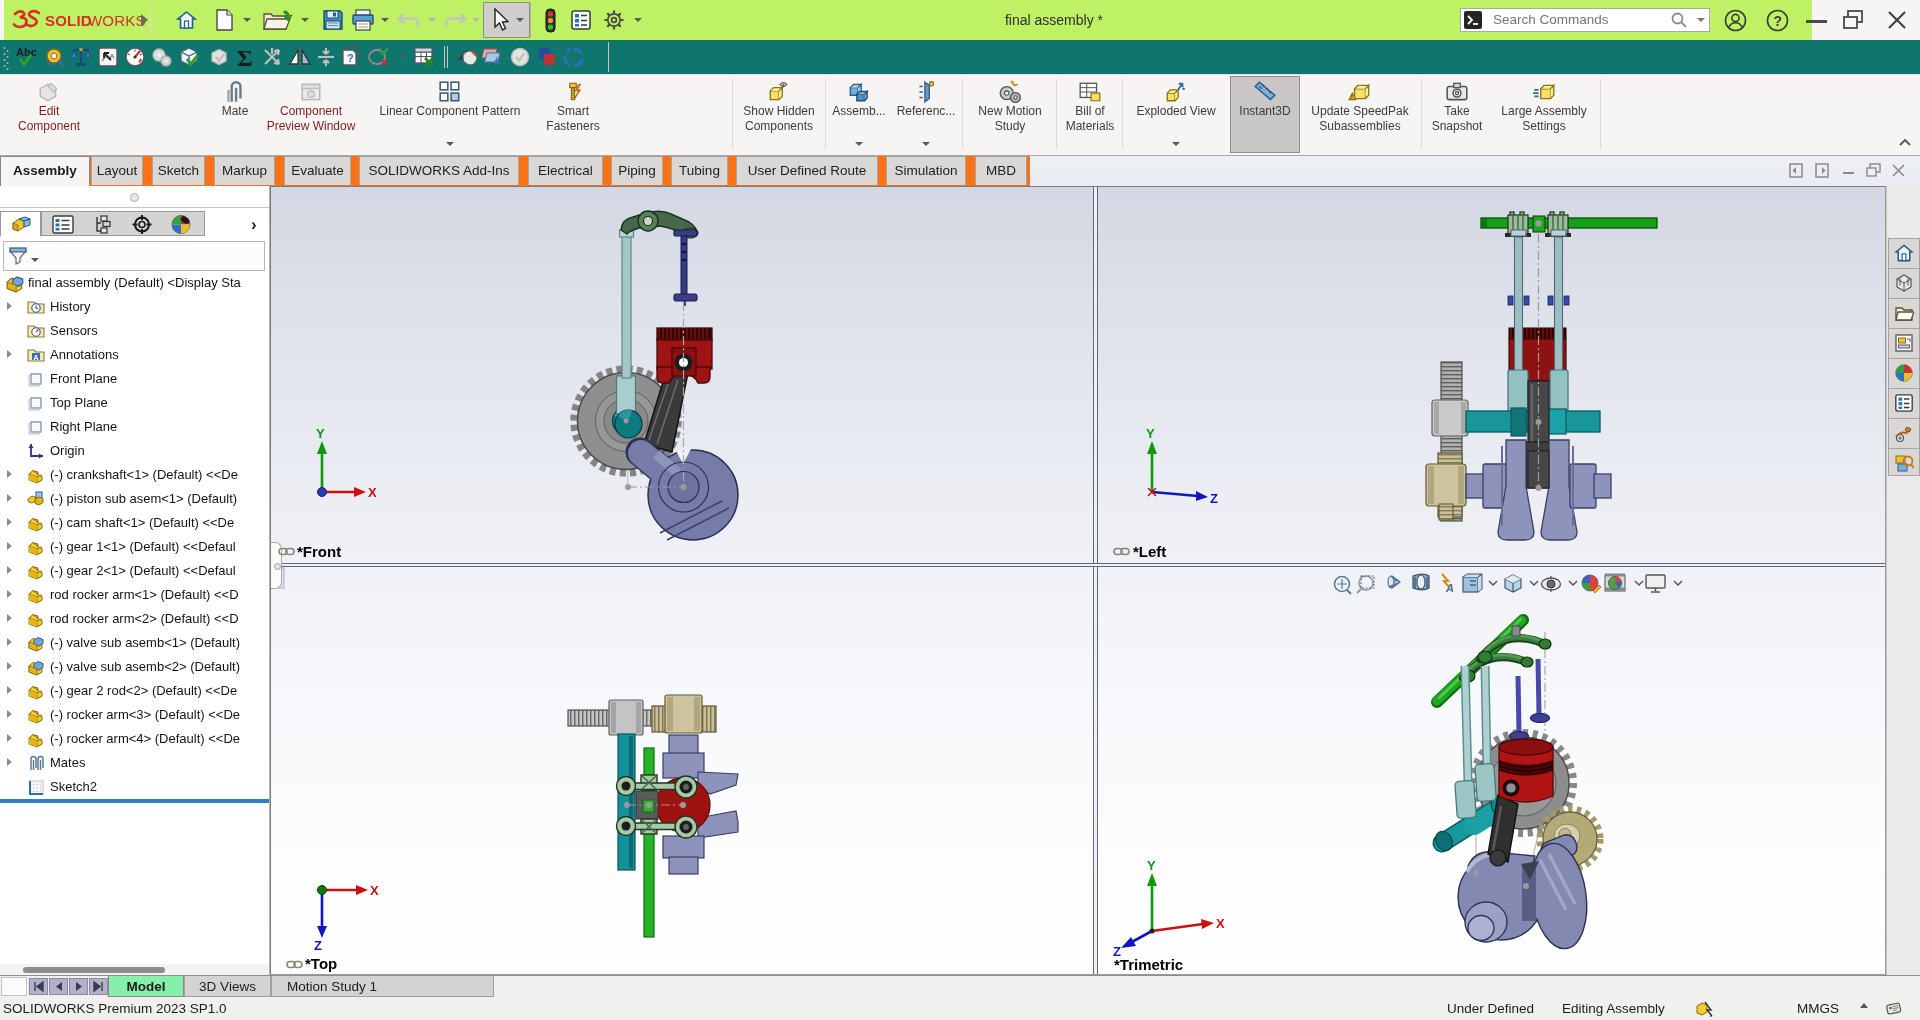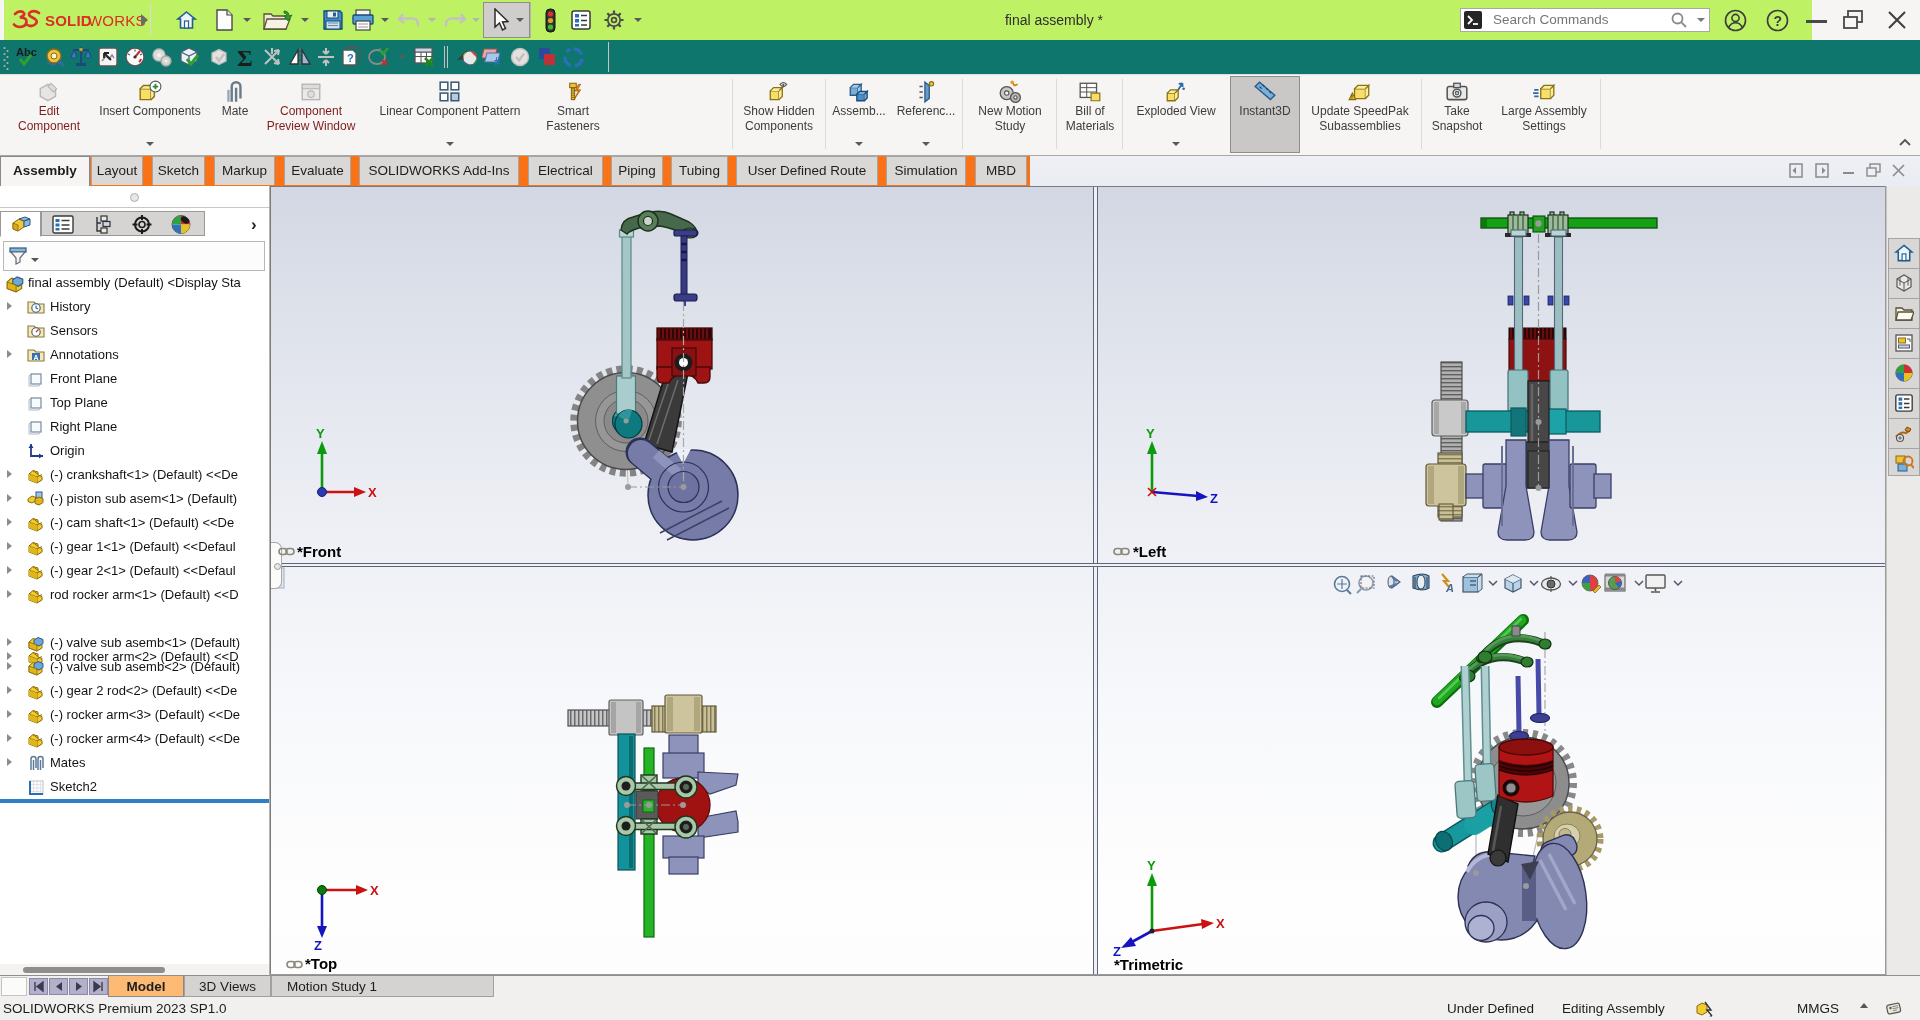--- a/index.html
+++ b/index.html
@@ -314,26 +314,20 @@
         <path d="M4.5 6 a8.5 8.5 0 0 1 4 -2.7"></path>
       </g>
     </svg>
   <div class="abs" style="left:608px;top:2px;width:1px;height:30px;background:#c5c4c2;"></div>
 </div>
 <div id="ribbon">
   <div class="rbtn dis" style="left:9px;width:80px;"><svg class="ric" viewBox="0 0 22 22">
         <path d="M3 8 L10 4 L17 8 L17 15 L10 19 L3 15 Z" fill="#e6e5e3" stroke="#b8b7b5" stroke-width="1.3"></path>
         <path d="M13 3 l5 5 l-3 3 l-5 -5 z" fill="#dddcda" stroke="#b8b7b5"></path>
       </svg>Edit<br>Component</div>
-  <div class="rbtn" style="left:91px;width:118px;"><svg class="ric" viewBox="0 0 22 22">
-        <path d="M2 8 h10 v10 h-10 z" fill="#f7df6a" stroke="#8a7410" stroke-width="1.3"></path>
-        <path d="M2 8 l3 -3 h10 l-3 3 M12 8 l3 -3 v10 l-3 3" fill="#fbeca0" stroke="#8a7410" stroke-width="1.3"></path>
-        <circle cx="16" cy="6" r="5" fill="#fff" stroke="#555"></circle>
-        <path d="M16 3.5 v5 M13.5 6 h5" stroke="#2a8a2a" stroke-width="1.6"></path>
-      </svg>Insert Components<div class="caret" style="margin-top:3px;"></div></div>
   <div class="rbtn" style="left:211px;width:48px;"><svg class="ric" viewBox="0 0 22 22">
         <path d="M8 20 V6 a4 4 0 0 1 8 0 v11 M12 20 V7" fill="none" stroke="#6a7a88" stroke-width="2.2"></path>
         <path d="M5 20 V9" stroke="#9aa8b4" stroke-width="2.2"></path>
       </svg>Mate</div>
   <div class="rbtn dis" style="left:259px;width:104px;"><svg class="ric" viewBox="0 0 22 22">
         <rect x="3" y="4" width="16" height="14" fill="#eceae8" stroke="#b8b7b5" stroke-width="1.3"></rect>
         <rect x="3" y="4" width="16" height="4" fill="#dddcda" stroke="#b8b7b5"></rect>
         <circle cx="11" cy="13" r="3" fill="#e0dedc" stroke="#b8b7b5"></circle>
       </svg>Component<br>Preview Window</div>
   <div class="rbtn" style="left:365px;width:170px;"><svg class="ric" viewBox="0 0 22 22">
@@ -1066,21 +1060,21 @@
     </div>
   <div class="trow" style="top:397px;">
       <div class="ar"></div>
       <svg class="ic" viewBox="0 0 18 18">
         <path d="M2 8 l4 -3.5 5 1.5 0 3 4 1.5 0 3.5 -5 3 -8 -3 z" fill="#f2cb2e" stroke="#8a6a10" stroke-width="1"></path>
         <path d="M2 8 l8 3 5 -2.5 M10 11 l0 6 M6 4.5 l5 4" fill="none" stroke="#8a6a10" stroke-width="1"></path>
         <path d="M2 8 l0 6 8 3 0 -6 z" fill="#e0b518"></path>
       </svg>
       <div class="tx">rod rocker arm&lt;1&gt; (Default) &lt;&lt;D</div>
     </div>
-  <div class="trow" style="top:421px;margin-top:38px;">
+  <div class="trow" style="top:421px;">
       <div class="ar"></div>
       <svg class="ic" viewBox="0 0 18 18">
         <path d="M2 8 l4 -3.5 5 1.5 0 3 4 1.5 0 3.5 -5 3 -8 -3 z" fill="#f2cb2e" stroke="#8a6a10" stroke-width="1"></path>
         <path d="M2 8 l8 3 5 -2.5 M10 11 l0 6 M6 4.5 l5 4" fill="none" stroke="#8a6a10" stroke-width="1"></path>
         <path d="M2 8 l0 6 8 3 0 -6 z" fill="#e0b518"></path>
       </svg>
       <div class="tx">rod rocker arm&lt;2&gt; (Default) &lt;&lt;D</div>
     </div>
   <div class="trow" style="top:445px;">
       <div class="ar"></div>
@@ -1164,21 +1158,21 @@
   <div class="abs" style="left:69px;top:2px;width:19px;height:17px;background:#b2b1c9;border:1px solid #8a89a8;">
       <svg width="17" height="15" viewBox="0 0 17 15">
         <path d="M6 3 L12 7.5 L6 12 Z" fill="#3a3a52"></path>
       </svg>
     </div>
   <div class="abs" style="left:89px;top:2px;width:19px;height:17px;background:#b2b1c9;border:1px solid #8a89a8;">
       <svg width="17" height="15" viewBox="0 0 17 15">
         <path d="M12 3 v9 M4 3 L10 7.5 L4 12 Z" fill="#3a3a52" stroke="#3a3a52" stroke-width="1.4"></path>
       </svg>
     </div>
-  <div class="btab" style="left:108px;width:76px;background:#fdba74;font-weight:bold;border-color:#8a8988;">Model</div>
+  <div class="btab" style="left:108px;width:76px;background:#86efac;font-weight:bold;border-color:#8a8988;">Model</div>
   <div class="btab" style="left:184px;width:87px;">3D Views</div>
   <div class="btab" style="left:271px;width:223px;text-align:left;padding-left:15px;">Motion Study 1</div>
 </div>
 <div id="statusbar">
   <div class="abs" style="left:3px;top:4px;">SOLIDWORKS Premium 2023 SP1.0</div>
   <div class="abs" style="left:1447px;top:4px;">Under Defined</div>
   <div class="abs" style="left:1562px;top:4px;">Editing Assembly</div>
   <svg class="abs" style="left:1695px;top:3px;" width="18" height="17" viewBox="0 0 18 17">
       <path d="M2 6 l5 -3 5 2 0 7 -5 3 -5 -2 z" fill="#f2cb2e" stroke="#8a6a10" stroke-width="1"></path>
       <path d="M10 2 l6 8 h-4 l5 6" fill="none" stroke="#333" stroke-width="1.4"></path>

